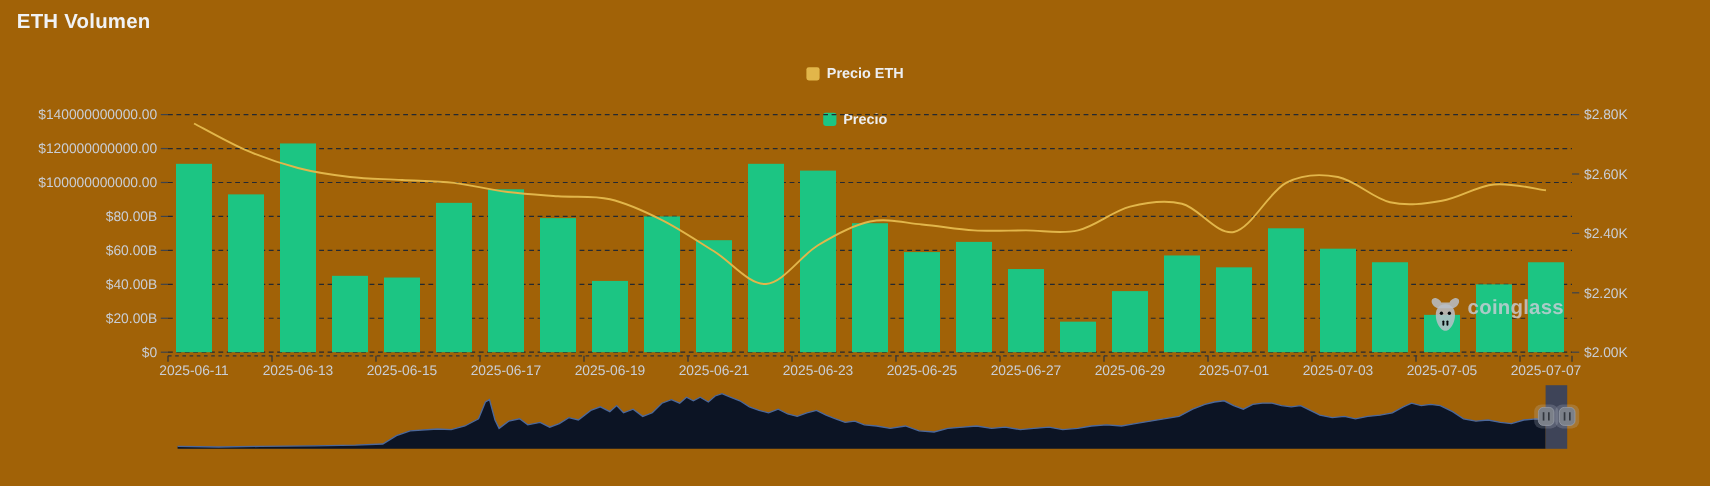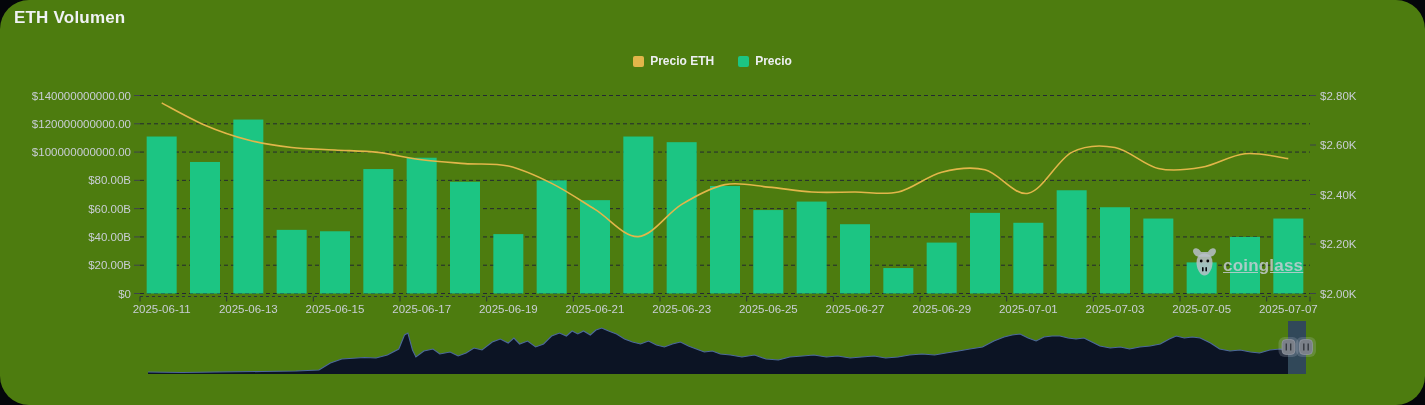--- a/index.html
+++ b/index.html
@@ -1,24 +1,24 @@
 <!DOCTYPE html>
 <html><head>
 <meta charset="utf-8">
 <style>
   html,body{margin:0;padding:0;background:#04060a;}
   body{font-family:"Liberation Sans",sans-serif;-webkit-font-smoothing:antialiased;}
-  .stage{position:relative;width:1425px;height:405px;background:#4d7c0f;overflow:hidden;border-radius:29px;}
+  .stage{position:relative;width:1425px;height:405px;background:#a16207;overflow:hidden;}
   .chart-title{position:absolute;left:14px;top:8px;font-size:17px;font-weight:700;color:#f0f2f5;letter-spacing:.2px;}
-  .legend{position:absolute;left:0;right:0;top:54px;display:flex;justify-content:center;align-items:center;gap:24px;font-size:12px;font-weight:700;color:#edeff2;}
+  .legend{position:absolute;left:0;right:0;top:54px;display:flex;justify-content:center;align-items:center;gap:24px;font-size:12px;font-weight:700;color:#edeff2;flex-direction:column;}
   .legend-item{display:flex;align-items:center;cursor:pointer;}
   .swatch{width:11px;height:11px;border-radius:2px;display:inline-block;margin-right:6px;}
   svg#chart{position:absolute;left:0;top:0;}
-  .watermark{position:absolute;left:1191px;top:247px;display:flex;align-items:flex-end;gap:5px;
-    color:rgba(200,205,214,.82);font-size:17px;font-weight:700;letter-spacing:.2px;pointer-events:none;text-decoration:underline;}
+  .watermark{position:absolute;left:1191px;top:247px;display:flex;align-items:flex-start;gap:5px;
+    color:rgba(200,205,214,.82);font-size:17px;font-weight:700;letter-spacing:.2px;pointer-events:none;}
   .axis-text{fill:#c9ced6;font-size:11.5px;font-family:"Liberation Sans",sans-serif;}
 </style>
 </head>
 <body>
 
 <div class="stage">
 
   <div class="chart-title">ETH Volumen</div>
 
   <div class="legend">

